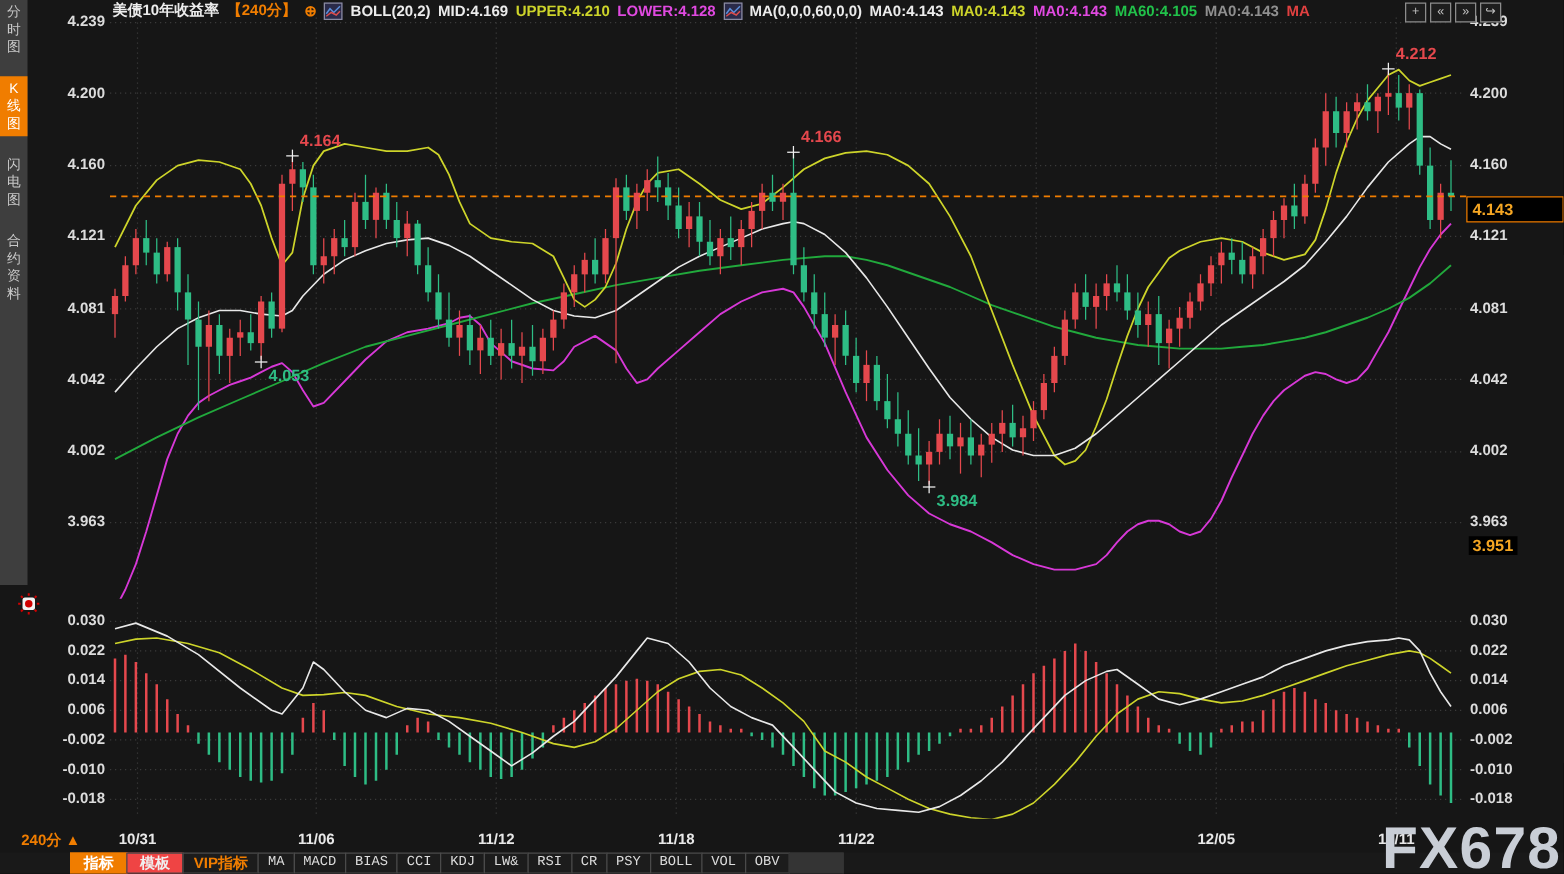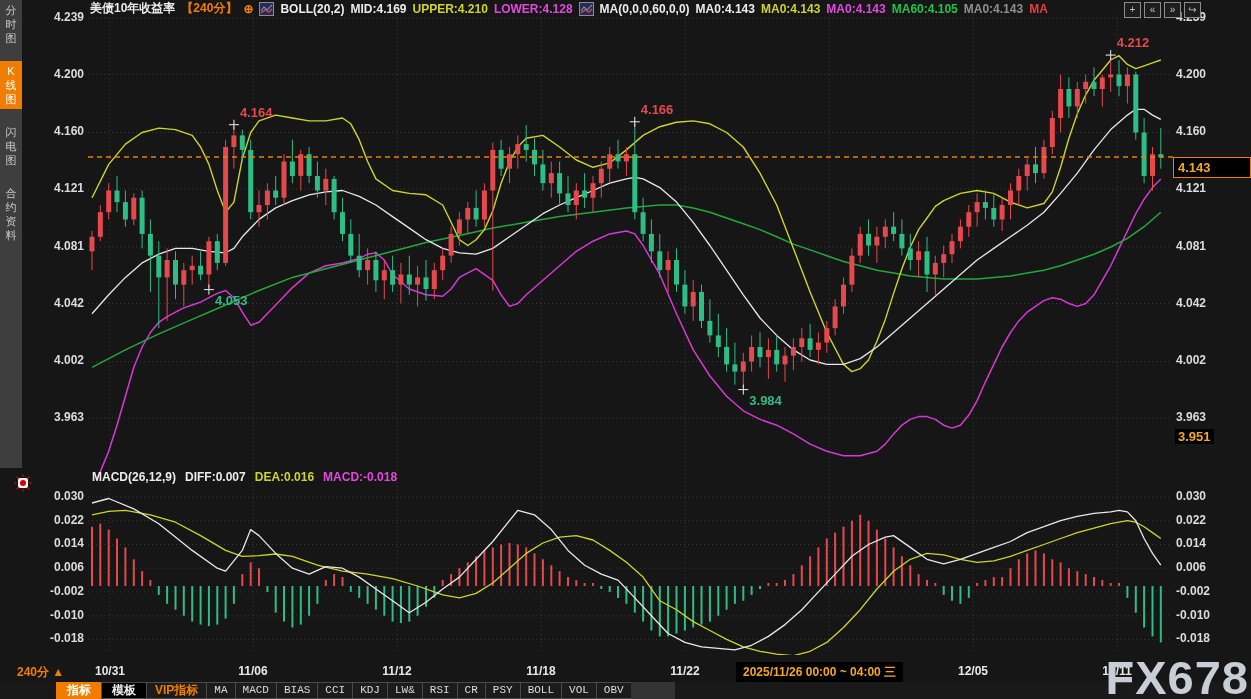--- a/index.html
+++ b/index.html
@@ -37,21 +37,21 @@
   .xlab{position:absolute;top:3px;transform:translateX(-50%);color:#e8e8e8;font-weight:700;font-size:12px;}
   #x-highlight{position:absolute;left:736px;top:1px;background:#000;color:#f5a623;font-weight:700;
                font-size:12px;padding:2px 7px;}
   
   #toolbar{position:absolute;left:0;top:682px;width:1251px;height:17px;background:#191919;display:flex;
            padding-left:57px;box-sizing:border-box;z-index:12;}
   .tbtn{border:1px solid #4a4a4a;margin-left:-1px;padding:0 7px;font:11px "Liberation Mono",monospace;
         line-height:15px;color:#dcdcdc;background:#1c1c1c;cursor:pointer;white-space:nowrap;}
   .tbtn.active{background:#f07d00;border-color:#f07d00;color:#fff;
                font:700 12px "Liberation Sans",sans-serif;line-height:15px;padding:0 10px;}
-  .tbtn.template{background:#000000;color:#efefef;font:600 12px "Liberation Sans",sans-serif;line-height:15px;padding:0 10px;}
+  .tbtn.template{background:#ef4444;color:#efefef;font:600 12px "Liberation Sans",sans-serif;line-height:15px;padding:0 10px;}
   .tbtn.vip{color:#f07d00;font:700 12px "Liberation Sans",sans-serif;line-height:15px;padding:0 8px;}
   .tbtn.settings{background:#343434;border-color:#343434;font:600 12px "Liberation Sans",sans-serif;line-height:15px;padding:16px 9px;}
   
   #watermark{position:absolute;right:2px;bottom:-6px;font-size:47px;font-weight:700;color:#c9ced6;
              letter-spacing:1px;z-index:40;font-family:"Liberation Sans",sans-serif;}
   #chart-svg{position:absolute;left:0;top:0;z-index:5;}
   #left-marker-icon{position:absolute;left:14px;top:474px;width:18px;height:18px;z-index:30;}
 </style>
 </head>
 <body>
@@ -624,30 +624,23 @@
       <div class="ylab right" style="top: 536.476px;">0.014</div>
       <div class="ylab right" style="top: 560.204px;">0.006</div>
       <div class="ylab right" style="top: 583.932px;">-0.002</div>
       <div class="ylab right" style="top: 607.66px;">-0.010</div>
       <div class="ylab right" style="top: 631.388px;">-0.018</div>
     </div>
 
   <div class="price-tag" id="price-tag" style="top: 157.13px;">4.143</div>
   <div class="min-tag" id="min-tag" style="top: 429px;">3.951</div>
 
-  <div id="macd-header">
-      <span style="color: rgb(236, 236, 236);">MACD(26,12,9)</span>
-      <span style="color: rgb(236, 236, 236);">DIFF:0.007</span>
-      <span style="color: rgb(205, 212, 42);">DEA:0.016</span>
-      <span style="color: rgb(224, 73, 224);">MACD:-0.018</span>
-    </div>
 
   <div id="xaxis">
     <span id="interval-label">240分 ▲</span>
-    <span id="x-highlight" style="left: 736px;">2025/11/26 00:00 ~ 04:00 三</span>
   <span class="xlab" style="left: 110px;">10/31</span>
       <span class="xlab" style="left: 253px;">11/06</span>
       <span class="xlab" style="left: 397px; text-align: center;">11/12</span>
       <span class="xlab" style="left: 541px;">11/18</span>
       <span class="xlab" style="left: 685px; text-align: center;">11/22</span>
       <span class="xlab" style="left: 973px;">12/05</span>
       <span class="xlab" style="left: 1117px;">12/11</span>
     </div>
 
   <div id="toolbar">

